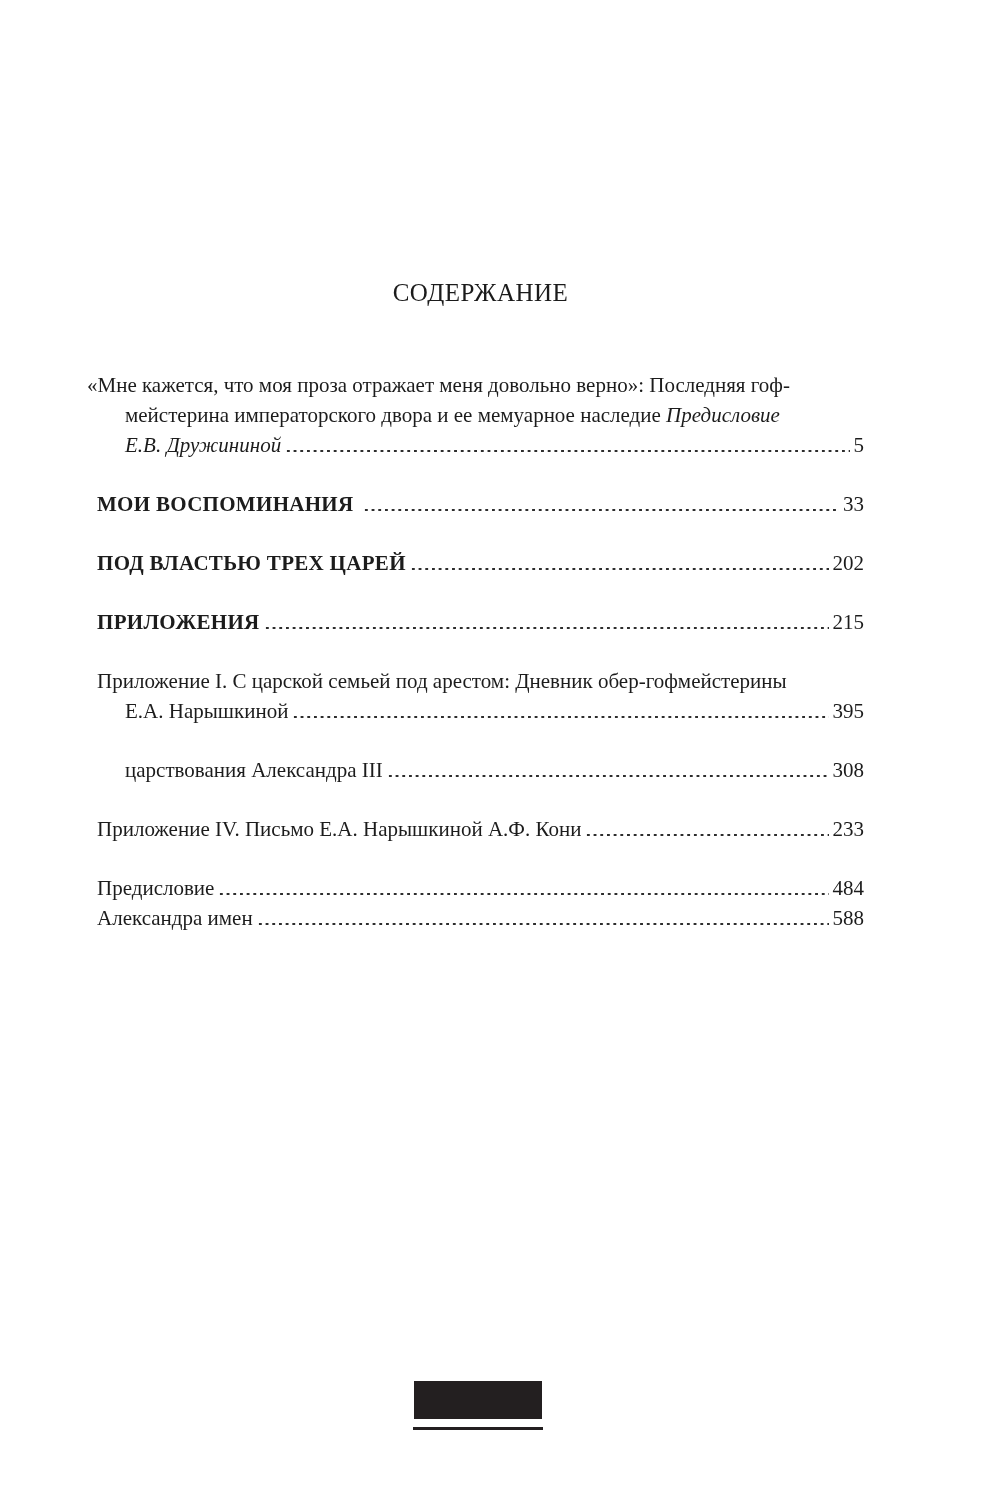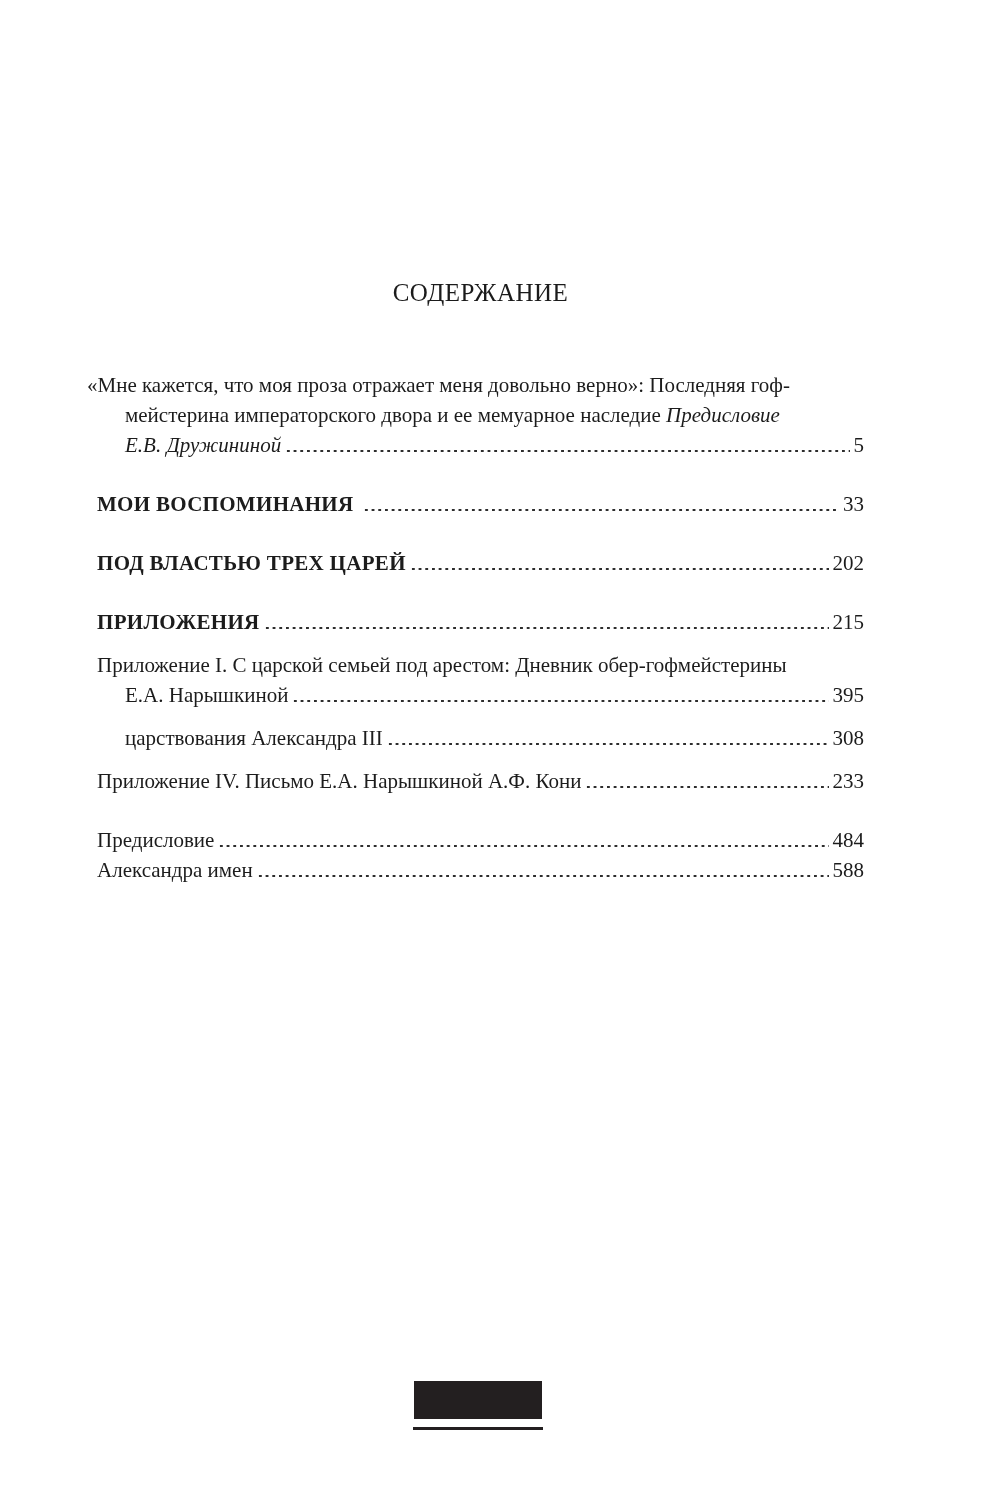--- a/index.html
+++ b/index.html
@@ -29,21 +29,21 @@
     letter-spacing: 0.5px;
     margin-bottom: 62px;
     color: #1b1b1b;
   }
   .toc {
     font-size: 21px;
     line-height: 30px;
   }
   .toc-entry { margin: 0; }
   .gap-section { margin-top: 29px; text-align: center; }
-  .gap-item    { margin-top: 13px; }
+  .gap-item    { margin-top: 29px; }
   .gap-none    { margin-top: 0; }
 
   .toc-line {
     white-space: pre;
   }
   .toc-line.dotted {
     display: flex;
   }
   .toc-line.indent { padding-left: 28px; }
   .toc-line.hang   { text-indent: -10px; }

